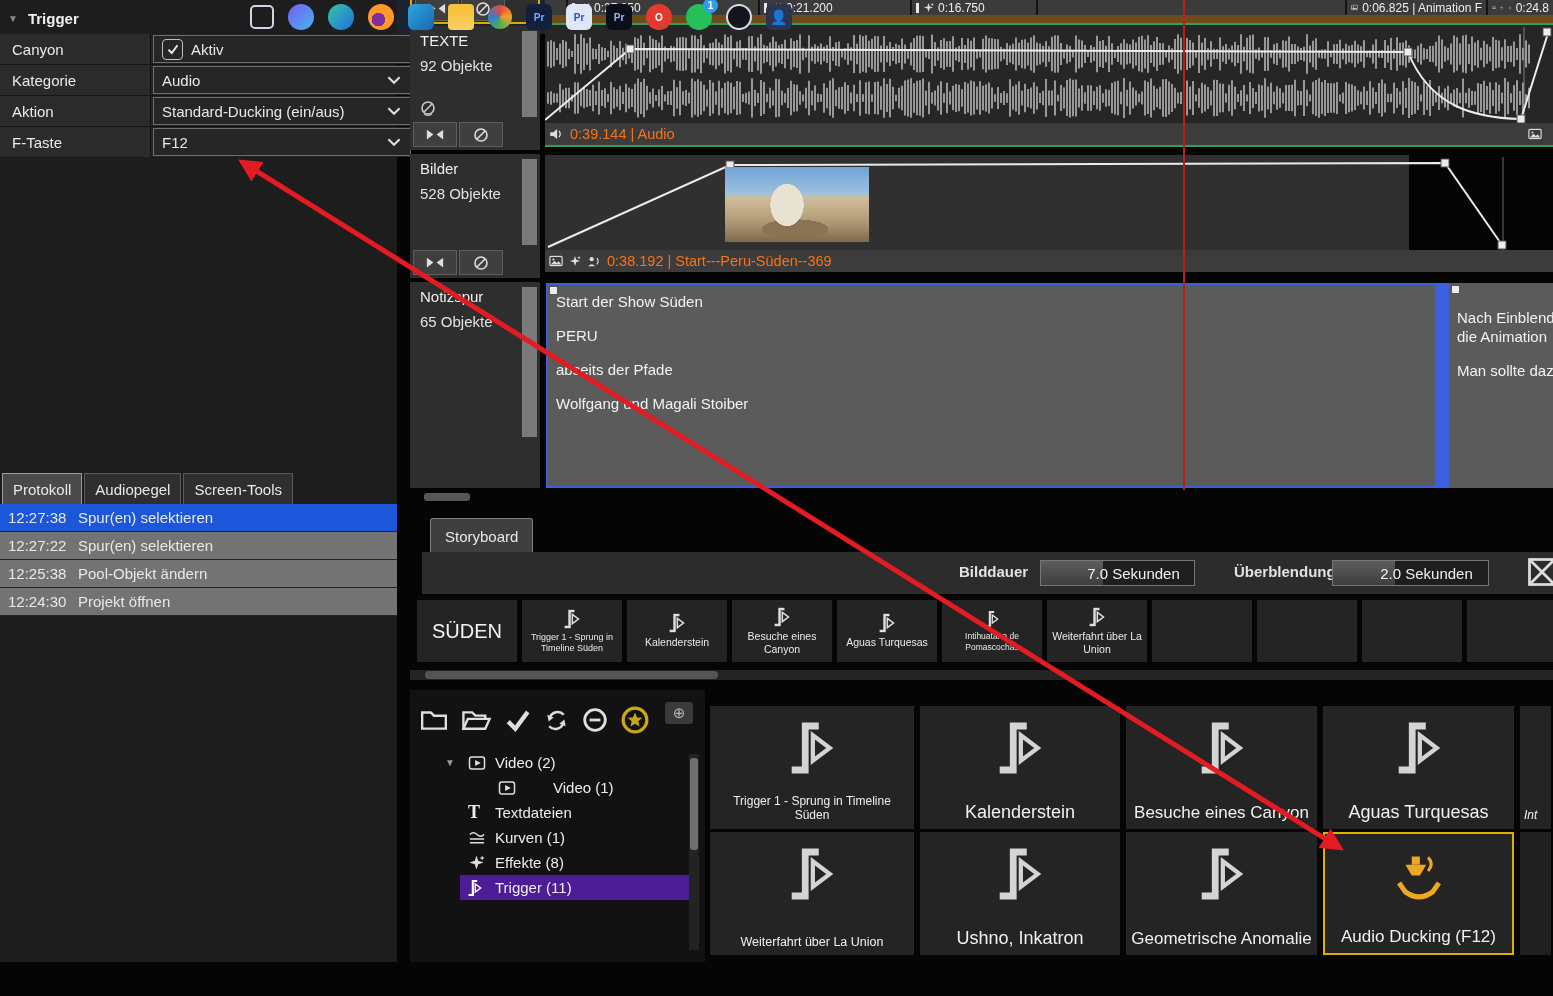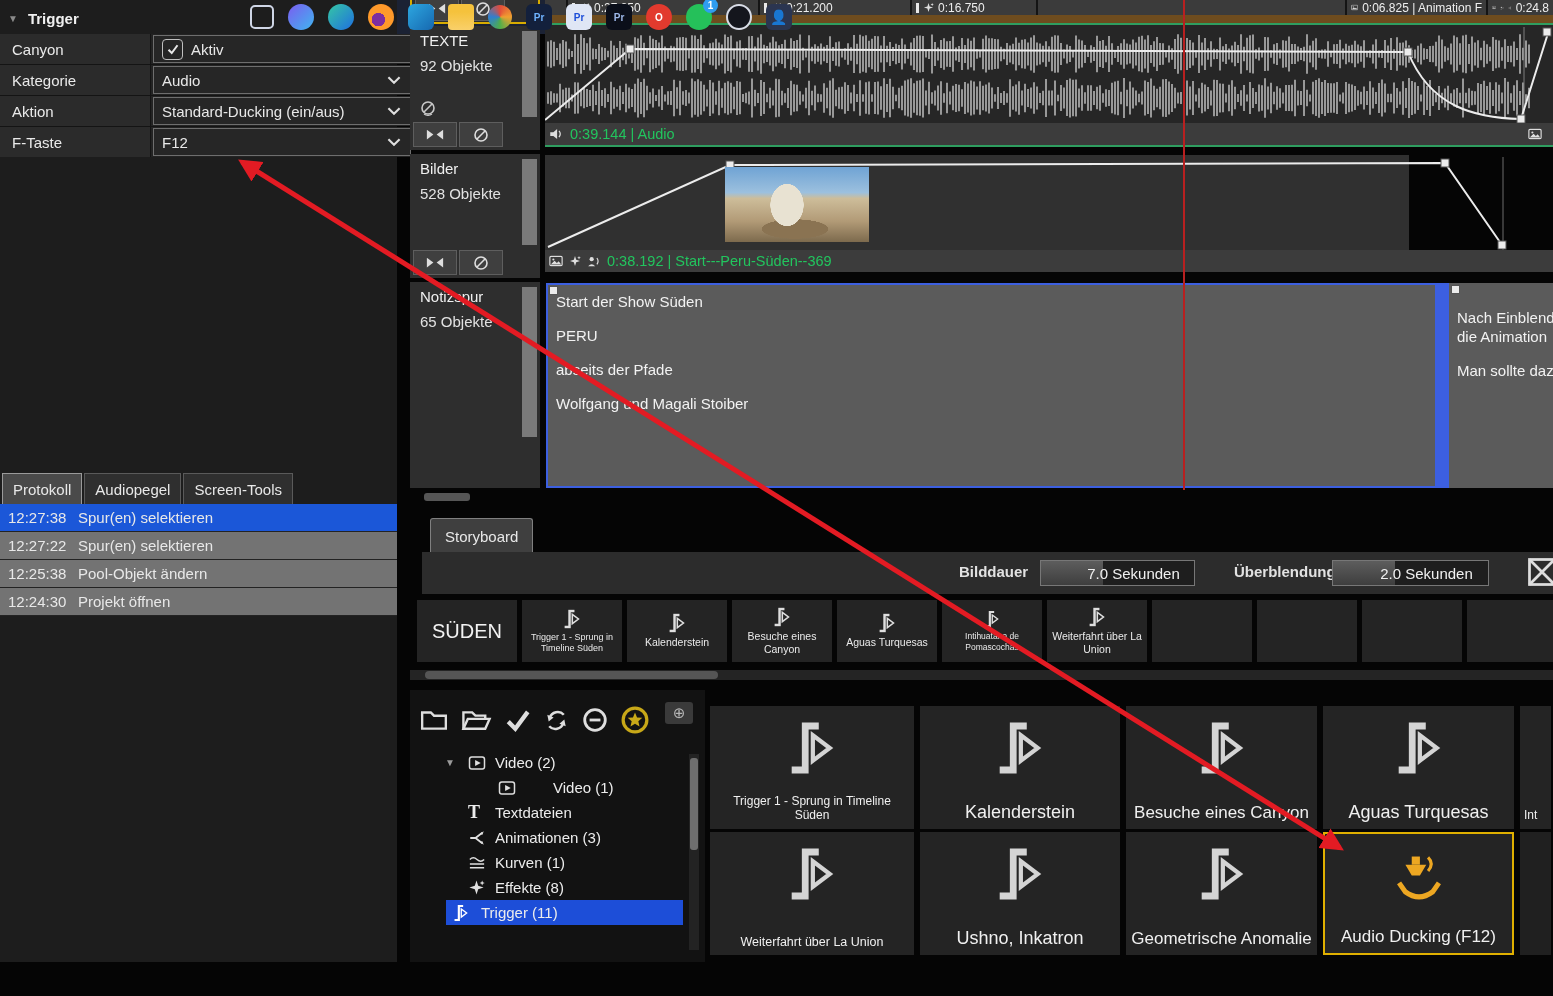--- a/index.html
+++ b/index.html
@@ -39,21 +39,21 @@
   .selhead{position:absolute;left:0;top:-6px;width:126px;height:26px;background:#2e2e2e;border:2px solid #d8ac00;}
   
   #timeline{left:545px;top:0;width:1008px;height:508px;}
   .ruler{position:absolute;left:0;top:0;width:1008px;height:15px;display:flex;gap:2px;background:#141414;}
   .rseg{background:#3b3b3b;height:15px;display:flex;align-items:center;gap:4px;font-size:12px;color:#eeeeee;padding:0 4px;white-space:nowrap;overflow:hidden;}
   .rbar{width:3px;height:10px;background:#e8e8e8;box-shadow:0 -1px 0 1px #e8e8e8 inset;}
   .brown{position:absolute;left:0;top:15px;width:1008px;height:8px;background:#6e4c1e;}
   .audio-track{position:absolute;left:0;top:23px;width:1008px;height:124px;background:#262626;
                border-top:2px solid #2f9e60;border-bottom:2px solid #2f9e60;box-sizing:border-box;}
   .clip-label{position:absolute;left:0;bottom:0;height:22px;width:1008px;background:#3c3c3c;
-              display:flex;align-items:center;gap:6px;font-size:14.5px;color:#22c55e;padding-left:4px;box-sizing:border-box;}
+              display:flex;align-items:center;gap:6px;font-size:14.5px;color:#f97316;padding-left:4px;box-sizing:border-box;}
   .bilder-track{position:absolute;left:0;top:155px;width:864px;height:117px;background:#303030;}
   .thumb{position:absolute;left:180px;top:12px;width:144px;height:75px;
          background:
           radial-gradient(ellipse 30px 38px at 62px 38px,#e8e2d2 0 55%,transparent 56%),
           radial-gradient(ellipse 55px 16px at 70px 62px,#8a7352 0 60%,transparent 61%),
           linear-gradient(180deg,#6fa3d4 0%,#9cc0de 34%,#cdbd9a 42%,#b29b77 72%,#7d6a4d 100%);}
   .notes-track{position:absolute;left:0;top:283px;width:1008px;height:265px;}
   .nbox{position:absolute;top:0;height:205px;background:#5b5b5b;box-sizing:border-box;overflow:hidden;}
   .nbox .nl{font-size:15px;color:#f2f2f2;padding-left:8px;margin-bottom:17px;white-space:nowrap;}
   .handle7{position:absolute;width:7px;height:7px;background:#ececec;border:1px solid #555;}
@@ -77,21 +77,21 @@
   .pl-toolbar{position:absolute;left:0;top:8px;width:295px;height:44px;display:flex;align-items:center;gap:13px;padding-left:10px;box-sizing:border-box;}
   .plus-btn{position:absolute;right:12px;top:12px;width:28px;height:22px;background:#3a3a3a;border-radius:3px;
             display:flex;align-items:center;justify-content:center;color:#b5b5b5;font-size:15px;}
   .tree{position:absolute;left:0;top:60px;width:295px;}
   .trow{height:25px;display:flex;align-items:center;font-size:15px;color:#ececec;position:relative;}
   .trow .texp{position:absolute;left:35px;color:#9a9a9a;font-size:10px;}
   .trow .ticon{position:absolute;left:58px;}
   .trow .ticon.child{left:88px;}
   .trow .tlab{position:absolute;left:85px;white-space:nowrap;}
   .trow .tlab.child{left:115px;margin-left:28px;}
-  .trow.sel{background:#1d4ed8;margin-left:36px;width:237px;}
+  .trow.sel{background:#4c1d95;margin-left:50px;width:237px;}
   .trow.sel .ticon{left:8px;} .trow.sel .tlab{left:35px;}
   .tree-sb{position:absolute;right:6px;top:64px;width:10px;height:196px;background:#232323;}
   .tree-sb .h{position:absolute;left:1px;top:4px;width:8px;height:92px;background:#6e6e6e;border-radius:3px;}
   
   #tile-grid{left:710px;top:690px;width:843px;height:272px;display:grid;
              grid-template-columns:204px 200px 191px 191px 31px;grid-template-rows:123px 123px;
              gap:3px 6px;padding-top:16px;}
   .tile{background:#242424;position:relative;display:flex;flex-direction:column;align-items:center;justify-content:flex-end;overflow:hidden;}
   .tile .tglyph{position:absolute;top:14px;left:50%;transform:translateX(-50%);}
   .tile .tl{margin-bottom:6px;text-align:center;color:#f0f0f0;line-height:1.15;white-space:nowrap;}
@@ -556,26 +556,20 @@
         <svg class="ticon child ico" width="18" height="18" viewBox="0 0 24 24">
             <use href="#sym-video"></use>
           </svg>
         <span class="tlab child">Video (1)</span>
       </div>
       <div class="trow">
         <span class="ticon" style="font-family:'Liberation Serif',serif;font-size:18px;font-weight:bold;">T</span>
         <span class="tlab">Textdateien</span>
       </div>
       <div class="trow">
-        <svg class="ticon ico" width="18" height="18" viewBox="0 0 24 24">
-            <use href="#sym-ybranch"></use>
-          </svg>
-        <span class="tlab">Animationen (3)</span>
-      </div>
-      <div class="trow">
         <svg class="ticon ico" width="18" height="17" viewBox="0 0 24 22">
             <use href="#sym-curves"></use>
           </svg>
         <span class="tlab">Kurven (1)</span>
       </div>
       <div class="trow">
         <svg class="ticon ico" width="17" height="17" viewBox="0 0 24 24">
             <use href="#sym-sparkle"></use>
           </svg>
         <span class="tlab">Effekte (8)</span>
@@ -611,21 +605,21 @@
         </svg>
       <div class="tl" style="font-size:17px;">Besuche eines Canyon</div>
     </div>
     <div class="tile">
       <svg class="tglyph" width="44" height="56" viewBox="0 0 52 64" style="color:#d4d4d4;">
           <use href="#sym-trig"></use>
         </svg>
       <div class="tl" style="font-size:18px;">Aguas Turquesas</div>
     </div>
     <div class="tile">
-      <div class="tl" style="font-size:12px;align-self:flex-start;margin-left:4px;">Int</div>
+      <div class="tl" style="font-size:12px;align-self:flex-start;margin-left:4px;font-style:italic;">Int</div>
     </div>
     <div class="tile">
       <svg class="tglyph" width="44" height="56" viewBox="0 0 52 64" style="color:#d4d4d4;">
           <use href="#sym-trig"></use>
         </svg>
       <div class="tl" style="font-size:12.5px;">Weiterfahrt über La Union</div>
     </div>
     <div class="tile">
       <svg class="tglyph" width="44" height="56" viewBox="0 0 52 64" style="color:#d4d4d4;">
           <use href="#sym-trig"></use>

